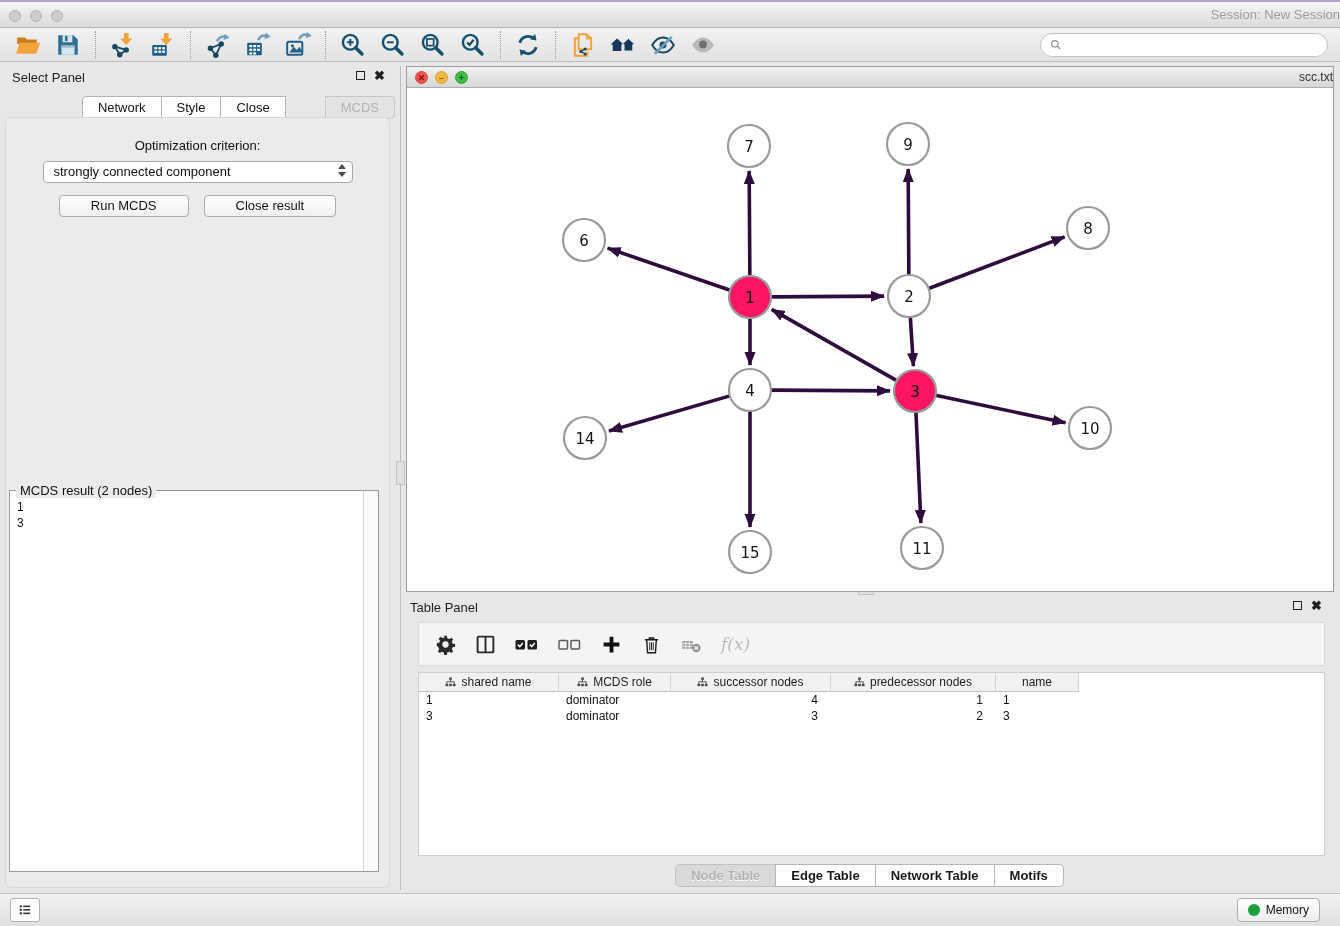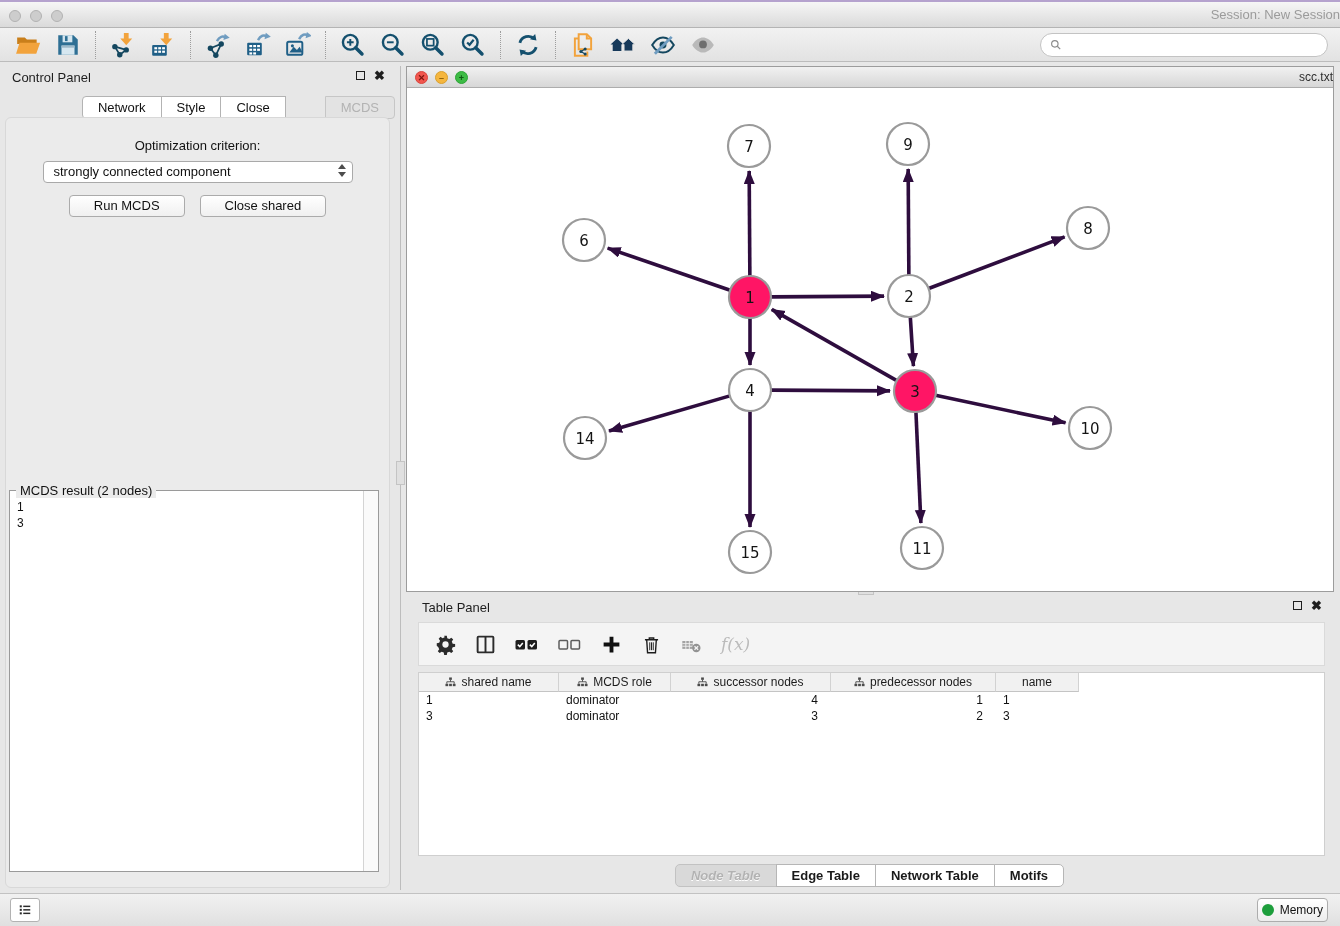--- a/index.html
+++ b/index.html
@@ -40,21 +40,21 @@
   .cp-tab.active-disabled { background:#e3e3e3; color:#b3b3b3; border-color:#c6c6c6; }
   .cp-body { position:absolute; left:5px; right:5px; top:51px; bottom:0;
     background:#ebebeb; border:1px solid #d8d8d8; border-radius:6px; }
   .opt-label { text-align:center; margin-top:20px; font-size:13px; color:#111; }
   .select-wrap { position:relative; margin:8px auto 0; width:310px; height:22px; background:#fff;
     border:1px solid #a9a9a9; border-radius:4px; font-size:13px; color:#111; line-height:20px; padding-left:10px; }
   .stepper { position:absolute; right:6px; top:2px; display:flex; flex-direction:column; gap:3px; }
   .tri-up { width:0; height:0; border-left:4px solid transparent; border-right:4px solid transparent; border-bottom:5px solid #4c4c4c; }
   .tri-down { width:0; height:0; border-left:4px solid transparent; border-right:4px solid transparent; border-top:5px solid #4c4c4c; }
   .btn-row { display:flex; justify-content:center; gap:15px; margin-top:12px; }
-  .mac-btn { height:22px; padding:0 24px; font-size:13px; color:#111; background:linear-gradient(#ffffff,#f0f0f0);
+  .mac-btn { height:22px; padding:0 31px; font-size:13px; color:#111; background:linear-gradient(#ffffff,#f0f0f0);
     border:1px solid #ababab; border-radius:4px; line-height:20px; }
   .result-box { position:absolute; left:9px; top:424px; width:370px; height:382px;
     border:1px solid #9a9a9a; background:#fff; }
   .result-legend { position:absolute; left:6px; top:-8px; background:#ebebeb; padding:0 4px; font-size:13px; color:#111; }
   .result-content { position:absolute; left:1px; top:4px; right:16px; bottom:1px; font-size:12px; color:#111; padding:4px 6px; overflow:hidden; }
   .result-line { line-height:16px; }
   .result-scroll { position:absolute; right:0; top:0; bottom:0; width:15px; background:#fafafa; border-left:1px solid #d4d4d4; }
 
   .v-sep { position:absolute; left:400px; top:66px; width:1px; height:824px; background:#bdbdbd; }
   .split-handle-left { position:absolute; left:396px; top:461px; width:9px; height:24px; background:#e0e0e0; border:1px solid #c4c4c4; }
@@ -87,29 +87,29 @@
   .th-cell { background:#f1f1f1; border-right:1px solid #d2d2d2; border-bottom:1px solid #c4c4c4;
     font-size:12px; color:#1c1c1c; display:flex; align-items:center; justify-content:center; gap:5px; }
   .th-cell svg { width:11px; height:11px; }
   .trow { display:flex; height:16px; }
   .td-cell { font-size:12px; color:#111; line-height:16px; padding:0 7px; white-space:nowrap; overflow:hidden; }
   .td-cell.right { text-align:right; padding-right:13px; }
   .tp-tabs { position:absolute; left:0; right:0; bottom:3px; display:flex; justify-content:center; }
   .tp-tab { padding:3px 15px; font-size:13px; font-weight:bold; background:#fff; border:1px solid #b6b6b6; margin-left:-1px; color:#1a1a1a; }
   .tp-tab:first-child { border-radius:5px 0 0 5px; }
   .tp-tab:last-child { border-radius:0 5px 5px 0; }
-  .tp-tab.active-disabled { background:#d9d9d9; color:#b2b2b2; border-color:#c2c2c2; text-shadow:0 1px 0 #fff;font-style:italic; }
+  .tp-tab.active-disabled { background:#d9d9d9; color:#b2b2b2; border-color:#c2c2c2; text-shadow:0 1px 0 #fff; }
 
   
   .statusbar { position:absolute; left:0; bottom:0; width:100%; height:33px;
     background:linear-gradient(#f1f1f1,#e0e0e0); border-top:1px solid #c2c2c2; }
   .list-btn { position:absolute; left:10px; top:4px; width:30px; height:24px; background:#fff;
     border:1px solid #b2b2b2; border-radius:3px; display:flex; align-items:center; justify-content:center; }
   .list-btn svg { width:16px; height:14px; }
-  .memory-btn { position:absolute; right:12px; top:4px; height:24px; padding:0 4px;
+  .memory-btn { position:absolute; right:20px; top:4px; height:24px; padding:0 10px;
     background:linear-gradient(#ffffff,#ededed); border:1px solid #adadad; border-radius:4px;
     display:flex; align-items:center; gap:6px; font-size:12px; color:#111; }
   .mem-dot { width:12px; height:12px; border-radius:50%; background:#1d9e3c; }
 </style>
 </head>
 <body>
 
 <div class="app">
 
   <div class="titlebar">
@@ -305,21 +305,21 @@
       <svg viewBox="0 0 24 24" fill="none" stroke="#8a8a8a" stroke-width="2">
           <circle cx="10" cy="10" r="5.5"></circle>
           <path d="M14.2 14.2l5 5"></path>
         </svg>
       <input type="text" placeholder="" style="">
     </div>
   </div>
 
   <div class="control-panel">
     <div class="panel-header">
-      <div class="panel-title">Control Panel</div>
+      <div class="panel-title">Select Panel</div>
       <div class="panel-btns">
         <span class="float-glyph"></span>
         <span class="close-glyph">✖</span>
       </div>
     </div>
     <div class="cp-tabs">
         <div class="cp-tab">Network</div>
         <div class="cp-tab">Style</div>
         <div class="cp-tab">Close</div>
         <div class="cp-tab active-disabled">MCDS</div>
@@ -328,21 +328,21 @@
       <div class="opt-label">Optimization criterion:</div>
       <div class="select-wrap">
         <span>strongly connected component</span>
         <span class="stepper">
             <span class="tri-up"></span>
             <span class="tri-down"></span>
           </span>
       </div>
       <div class="btn-row">
         <button class="mac-btn">Run MCDS</button>
-        <button class="mac-btn">Close shared</button>
+        <button class="mac-btn">Close result</button>
       </div>
     </div>
     <div class="result-box">
       <div class="result-legend">MCDS result (2 nodes)</div>
       <div class="result-content">
           <div class="result-line">1</div>
           <div class="result-line">3</div>
         </div>
       <div class="result-scroll"></div>
     </div>
@@ -428,21 +428,21 @@
           <g>
             <circle cx="515" cy="460" r="21" fill="#ffffff" stroke="#9a9a9a" stroke-width="2.2"></circle>
             <text x="515" y="460.5" text-anchor="middle" dominant-baseline="central" class="graph-node-label">11</text>
           </g>
         </svg>
     </div>
   </div>
 
   <div class="table-panel">
     <div class="panel-header">
-      <div class="panel-title" style="left:16px;">Table Panel</div>
+      <div class="panel-title" style="left:4px;">Table Panel</div>
       <div class="panel-btns" style="right:12px;">
         <span class="float-glyph"></span>
         <span class="close-glyph">✖</span>
       </div>
     </div>
     <div class="tp-toolbar">
         <div class="tp-icon">
           <span style="display: flex; align-items: center;">
             <svg viewBox="0 0 24 24" fill="#2b2b2b">
               <path d="M10.5 2h3l.5 2.8 2.4 1 2.3-1.6 2.1 2.1-1.6 2.3 1 2.4 2.8.5v3l-2.8.5-1 2.4 1.6 2.3-2.1 2.1-2.3-1.6-2.4 1-.5 2.8h-3l-.5-2.8-2.4-1-2.3 1.6-2.1-2.1 1.6-2.3-1-2.4L2 13.5v-3l2.8-.5 1-2.4-1.6-2.3 2.1-2.1 2.3 1.6 2.4-1z"></path>

